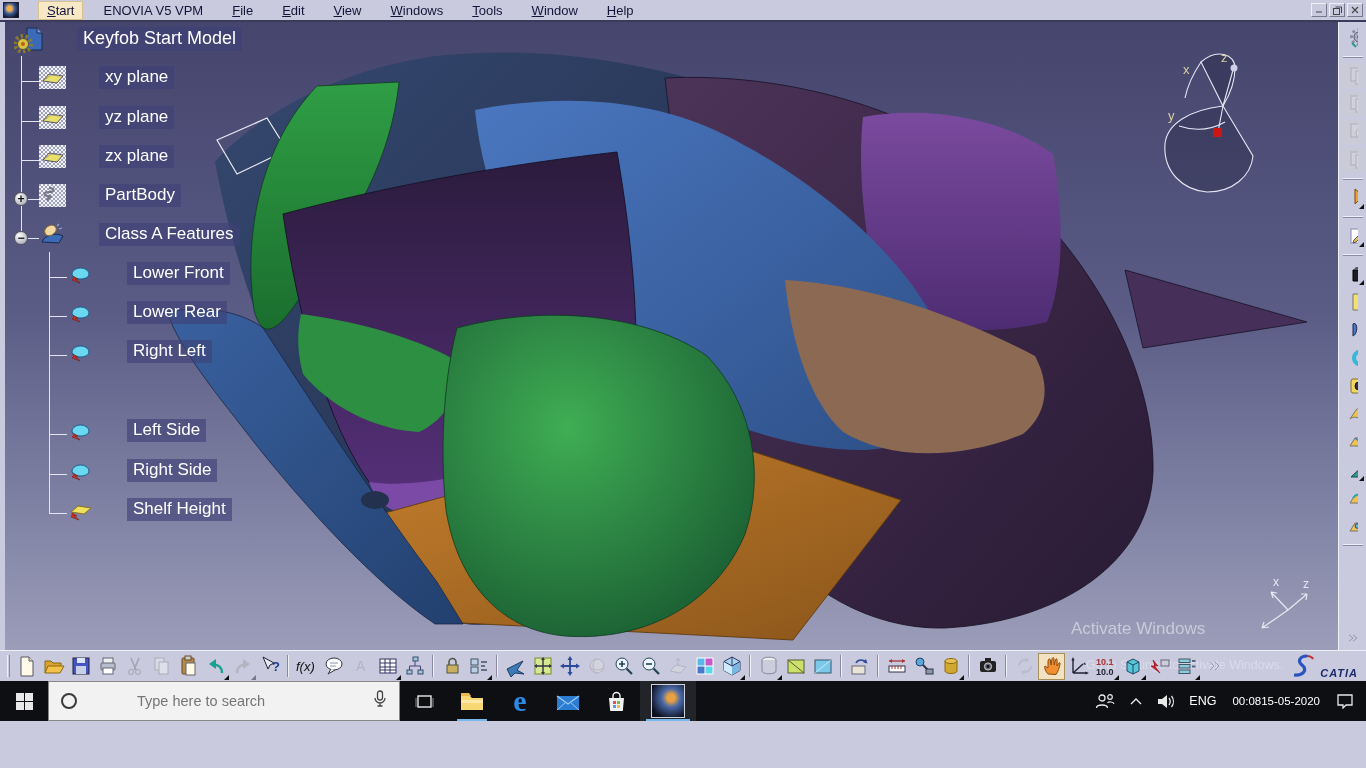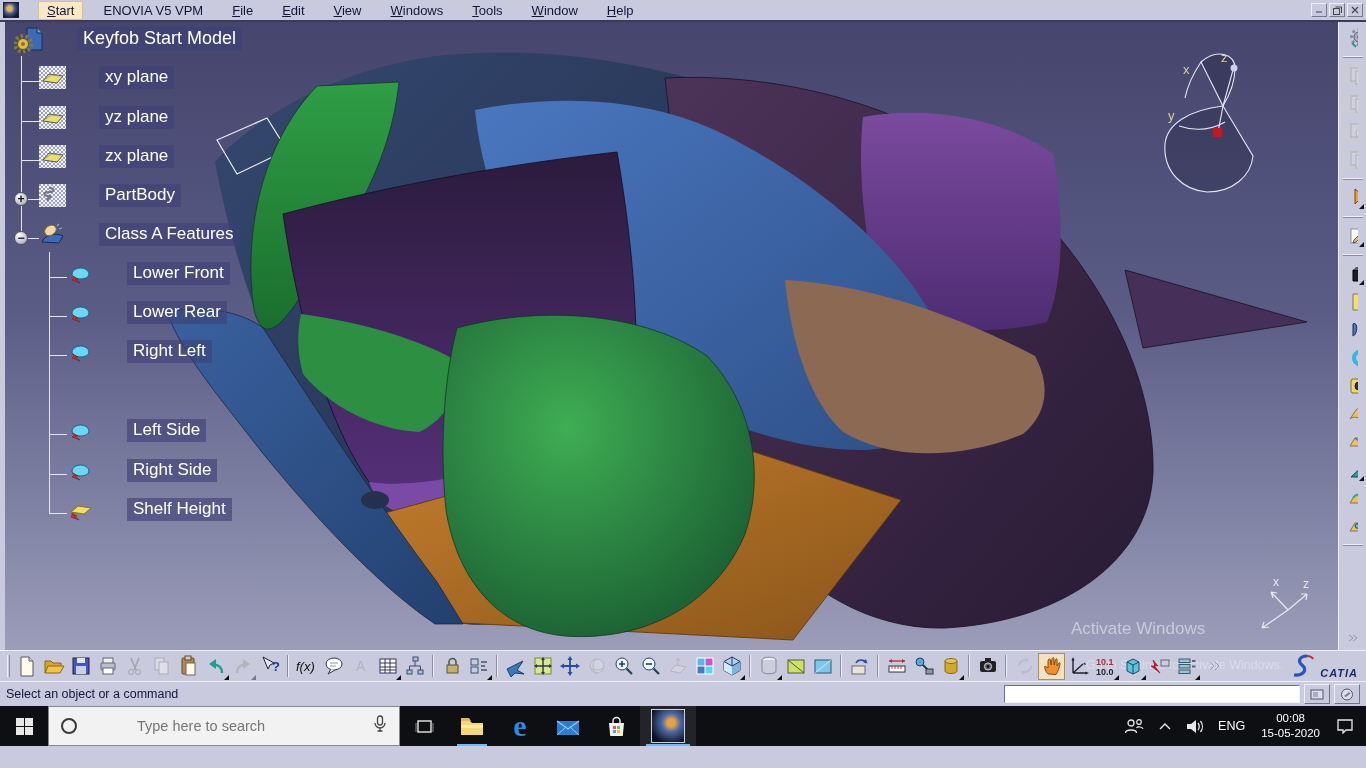--- a/index.html
+++ b/index.html
@@ -67,21 +67,21 @@
   .tk-start{width:48px;}
   .tk-search{width:352px;background:#f2f2f2;color:#4f4f4f;display:flex;align-items:center;border:1px solid #888;}
   .tk-search input{border:none;background:transparent;font-size:14.5px;flex:1;outline:none;color:#0c4a6e;margin-left:48px;}
   .search-ring{width:16px;height:16px;border:2px solid #3a3a3a;border-radius:50%;margin:0 10px 0 12px;flex:none;}
   .tk-app{width:48px;}
   .underline{position:absolute;bottom:0;left:9px;right:9px;height:2.5px;background:#76b9ed;}
   .catia-tile{width:34px;height:34px;border:1px solid #cfd2d8;background:radial-gradient(circle at 60% 40%,#e8a040 0 14%,#4a6aa8 34%,#0c1020 80%);}
   .tk-catia{width:56px;background:#23242a;}
   .tray{margin-left:auto;display:flex;align-items:center;}
   .tray-item{display:flex;align-items:center;justify-content:center;height:40px;padding:0 7px;font-size:12px;}
-  .clock{flex-direction:column;line-height:1.3;font-size:11.5px;text-align:center;padding:0 9px;}
+  .clock{flex-direction:row;line-height:1.3;font-size:11.5px;text-align:center;padding:0 9px;}
 </style>
 </head>
 <body>
 
 <div class="screen">
 
 
   <div class="menubar">
     <span class="menu-appicon"></span>
     <span class="menu-item ul hl">Start</span>
@@ -753,36 +753,20 @@
 
     <div class="brand">
       <svg width="30" height="26">
           <path d="M6 22c9 1 14-5 8-10-5-4-2-9 5-9" fill="none" stroke="#2a52c0" stroke-width="3.2"></path>
           <path d="M19 3c3 0 5 1 6 3" fill="none" stroke="#c03030" stroke-width="2.2"></path>
         </svg>
       <span style="font-size:11px;font-weight:bold;font-style:italic;color:#1a2a6a;letter-spacing:1px;margin-left:2px;">CATIA</span>
     </div>
   </div>
 
-  <div class="statusbar">
-    <span>Select an object or a command</span>
-    <input class="cmd-input" value="" style="">
-    <span class="st-btn">
-        <svg width="14" height="12">
-          <rect x="1" y="2" width="12" height="9" fill="#dde" stroke="#556"></rect>
-          <rect x="3" y="4" width="5" height="5" fill="#aac"></rect>
-        </svg>
-      </span>
-    <span class="st-btn">
-        <svg width="14" height="13">
-          <circle cx="7" cy="6.5" r="5.5" fill="#dde" stroke="#556"></circle>
-          <path d="M4 8l5-4 1.5 1.5L6 9z" fill="#879"></path>
-        </svg>
-      </span>
-  </div>
 
   <div class="taskbar">
     <button class="tk-btn tk-start">
       <svg width="17" height="17">
           <rect x="0" y="0" width="8" height="8" fill="#e8e8e8"></rect>
           <rect x="9" y="0" width="8" height="8" fill="#e8e8e8"></rect>
           <rect x="0" y="9" width="8" height="8" fill="#e8e8e8"></rect>
           <rect x="9" y="9" width="8" height="8" fill="#e8e8e8"></rect>
         </svg>
     </button>

